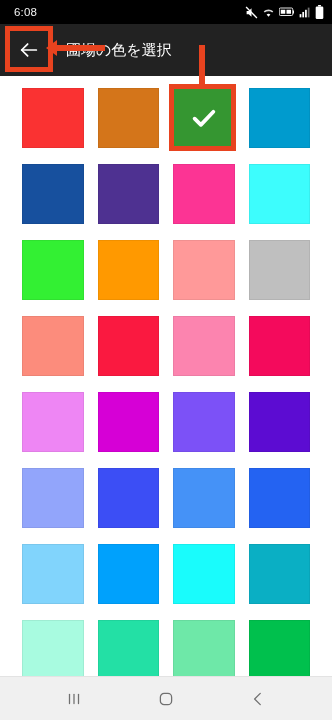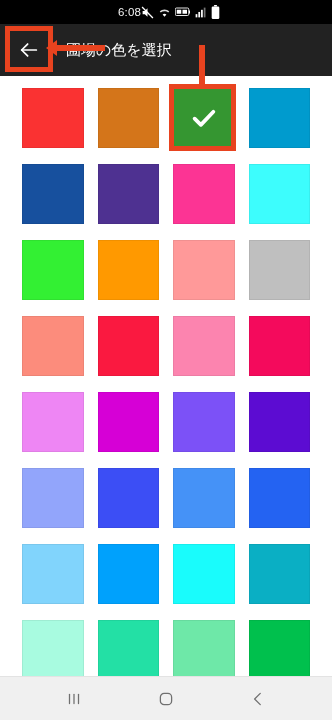--- a/index.html
+++ b/index.html
@@ -9,21 +9,21 @@
     background:#ffffff;
     position:relative;
   }
 
   
   #status-bar {
     height:24px;
     background:#000000;
     display:flex;
     align-items:center;
-    justify-content:center;
+    justify-content:space-between;
     padding:0 8px 0 14px;
     color:#ffffff;
   }
   #status-time { font-size:11.5px; letter-spacing:.2px; color:#f2f2f2; }
   #status-icons { display:flex; align-items:center; gap:4px; }
   .sicon { display:block; }
 
   
   #app-bar {
     height:52px;

